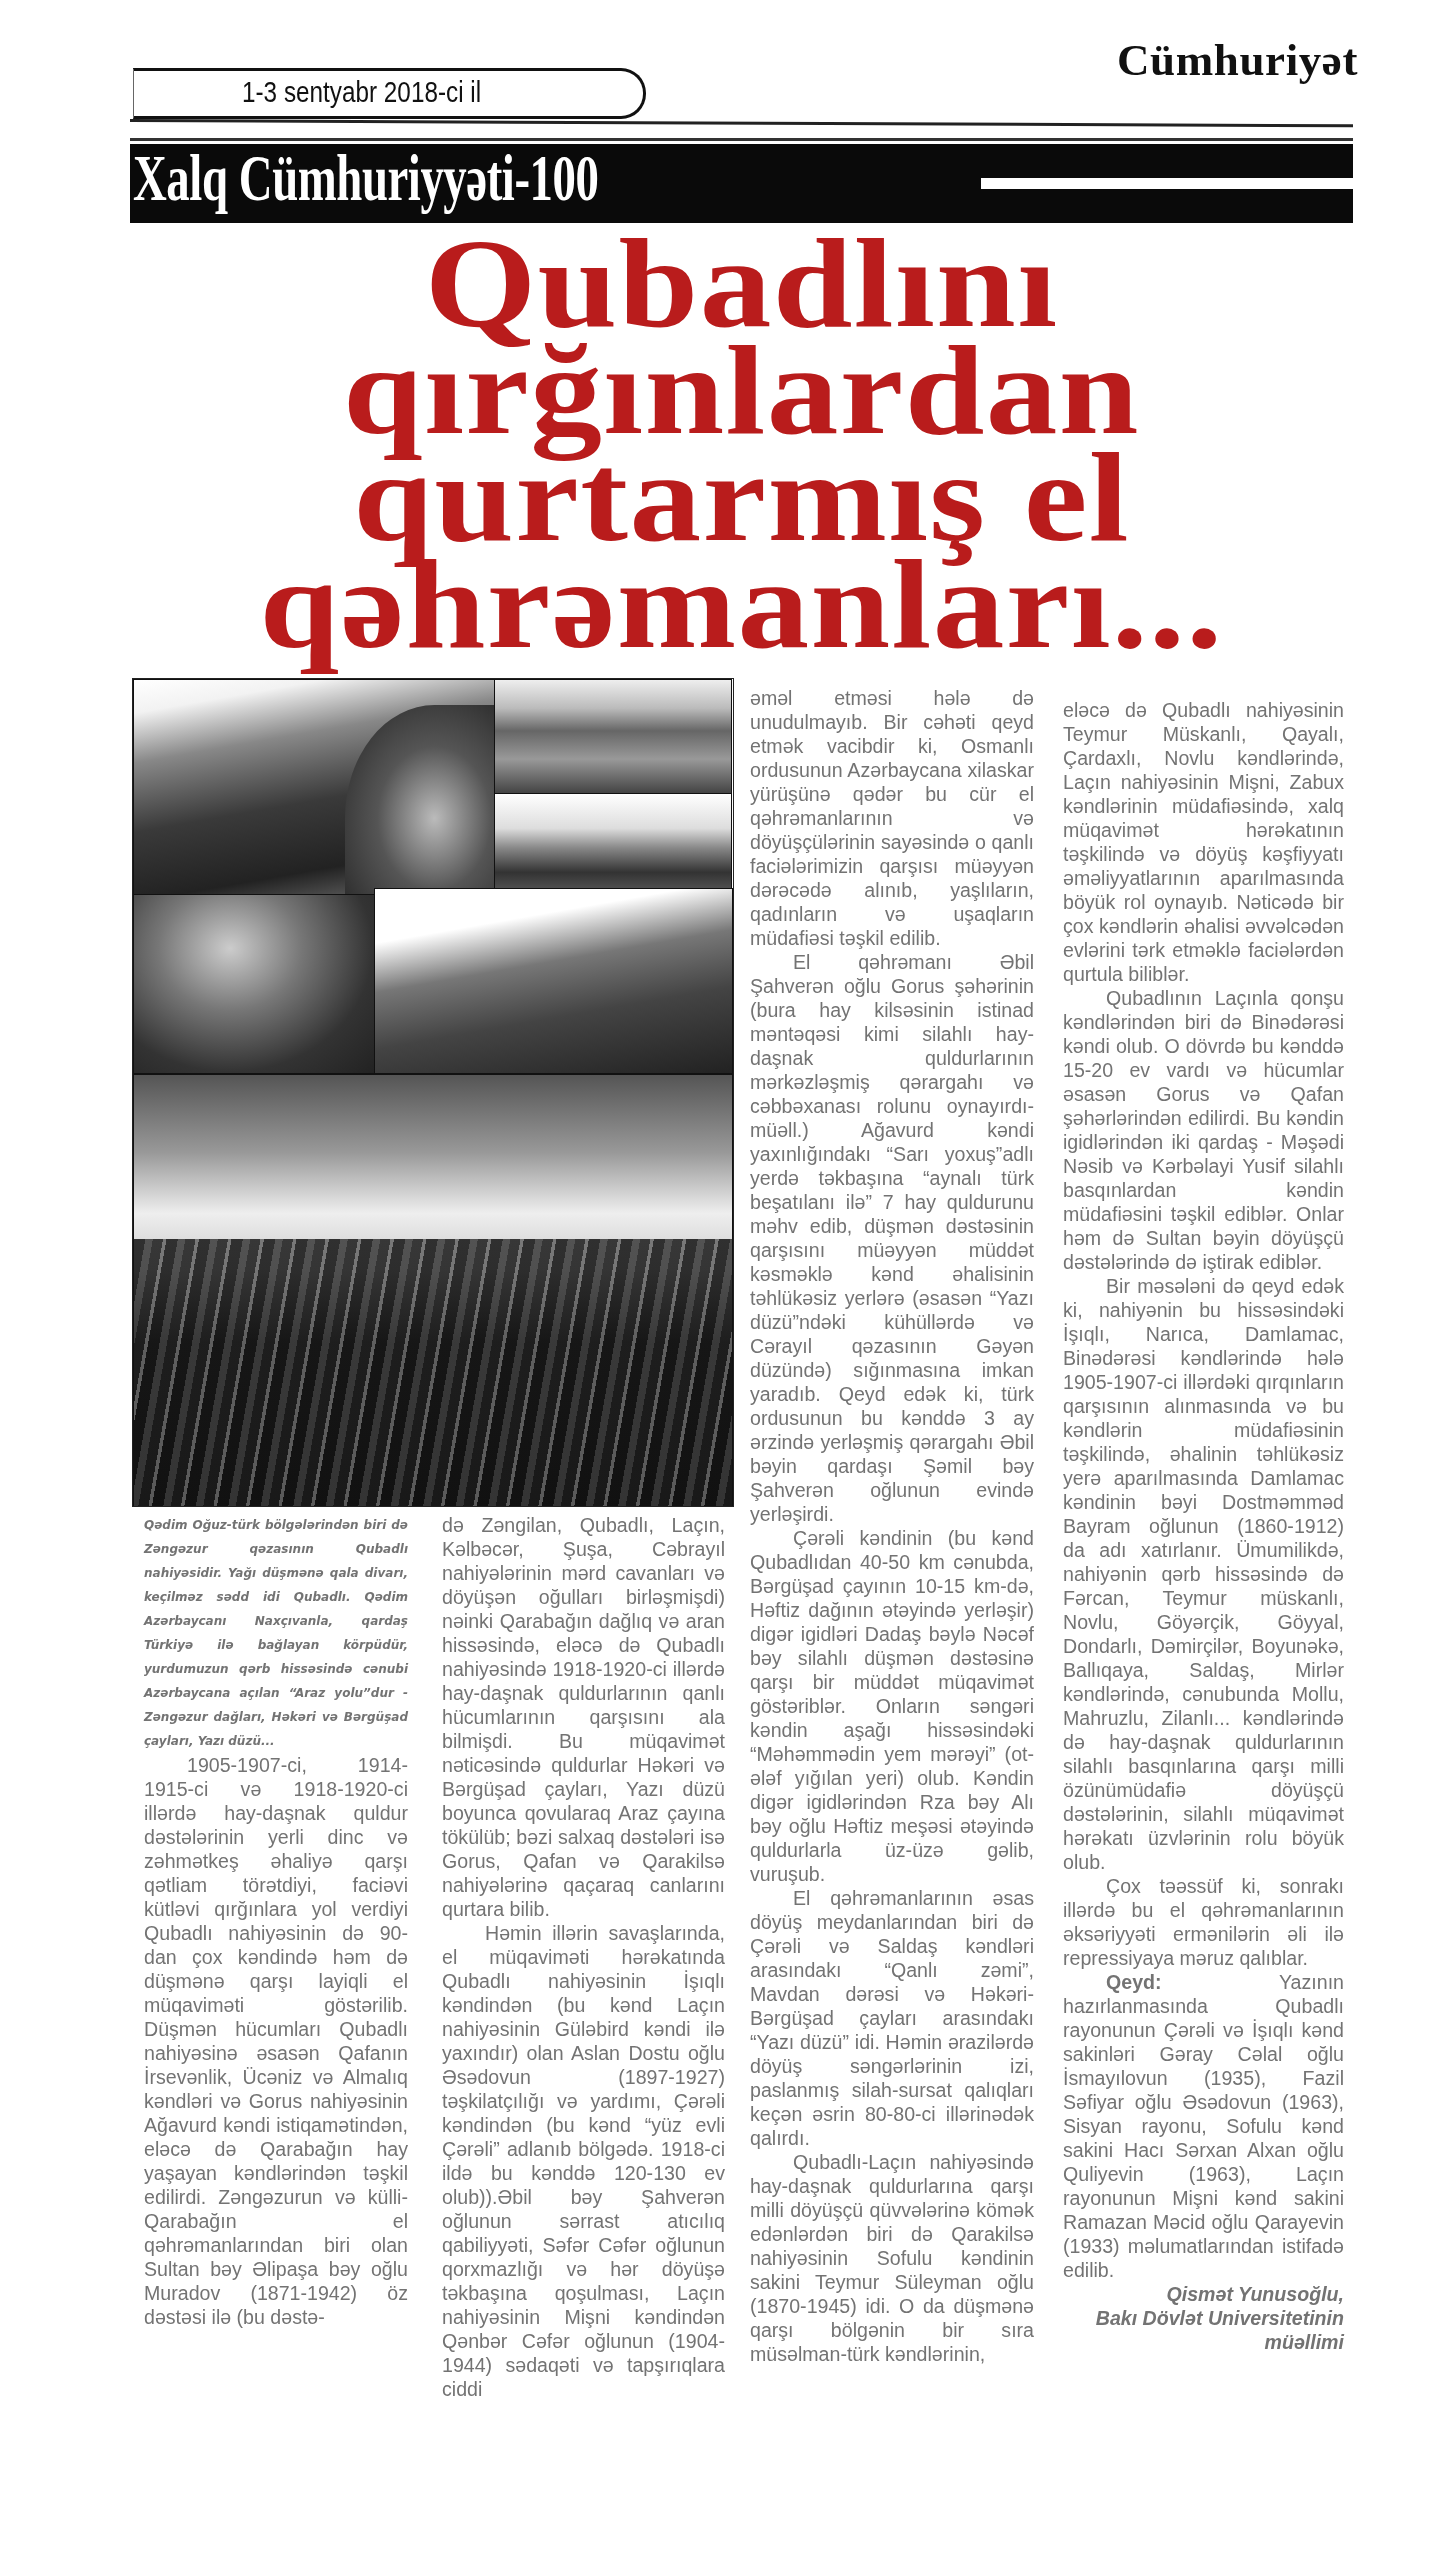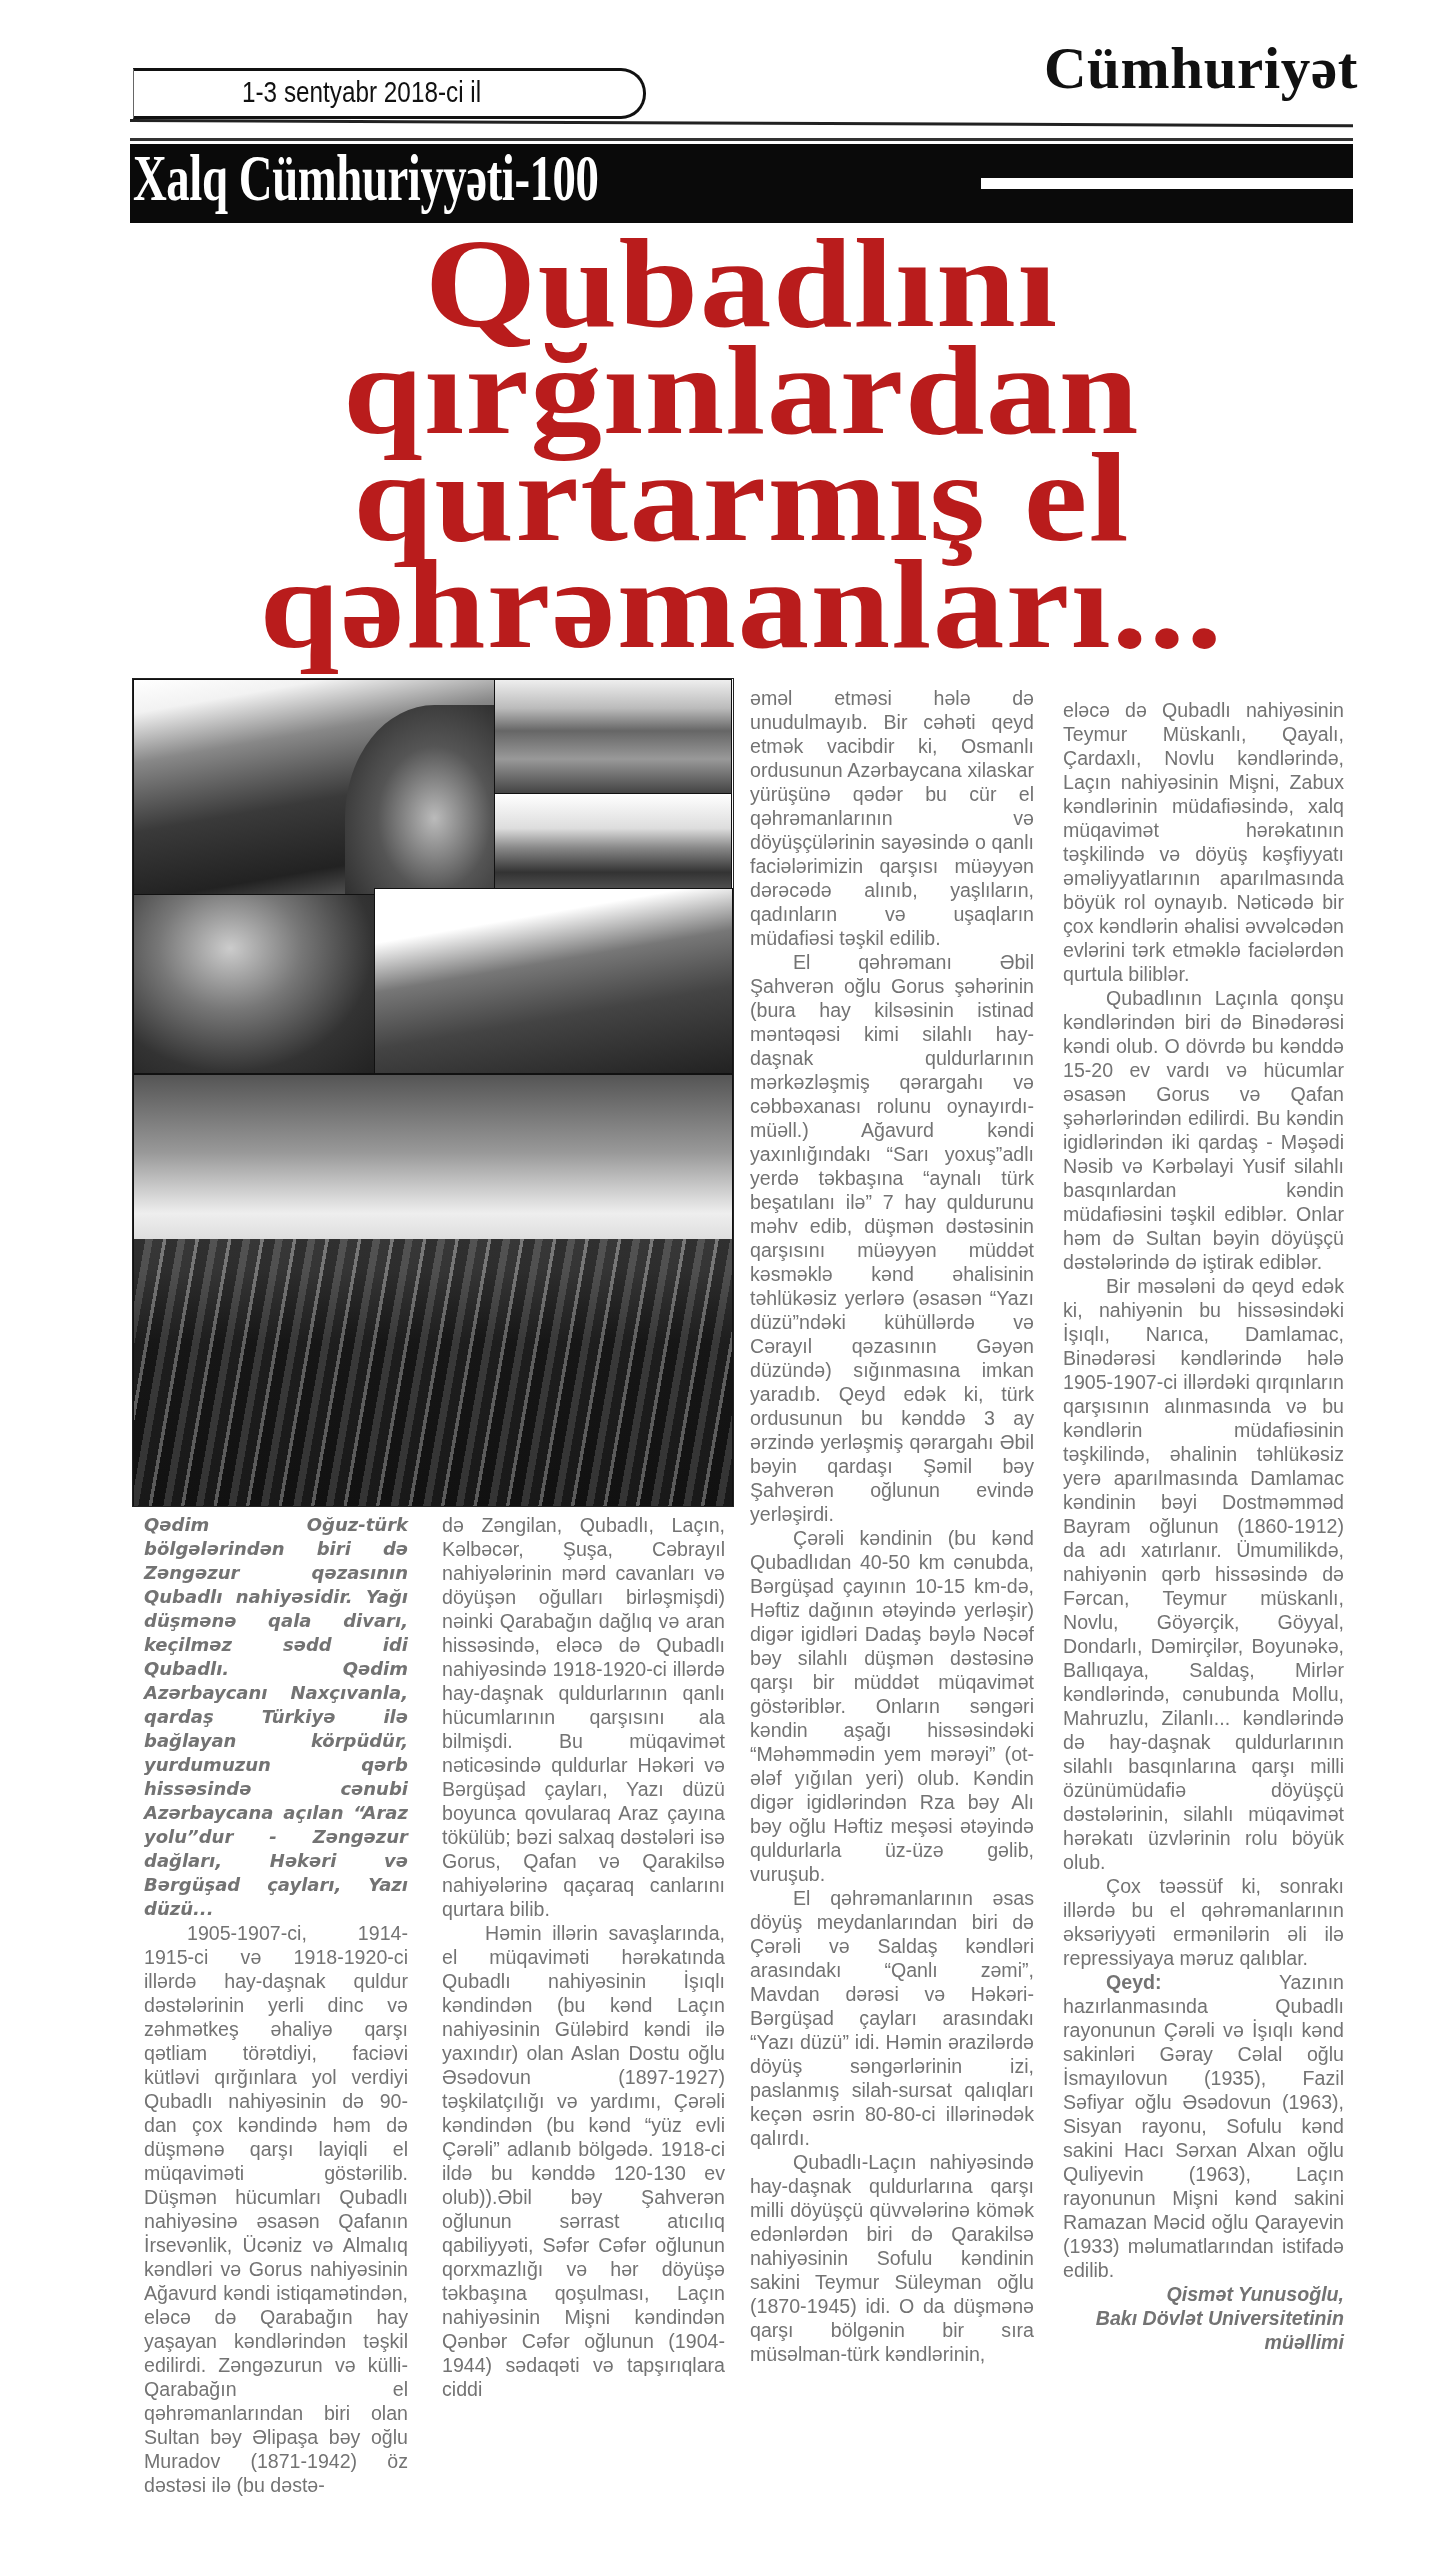--- a/index.html
+++ b/index.html
@@ -1,20 +1,20 @@
 <!DOCTYPE html>
 <html style="font-size:10px"><head>
 <meta charset="utf-8">
 <style>
   html,body{margin:0;padding:0;background:#ffffff;}
   body{width:1442px;height:2576px;position:relative;overflow:hidden;color:#111;
        font-family:"Liberation Sans",sans-serif;}
   .abs{position:absolute;}
   
-  .paper-name{right:84px;top:34px;font-family:"Liberation Serif",serif;font-size:59px;font-weight:bold;letter-spacing:0.6px;}
+  .paper-name{right:84px;top:34px;font-family:"Liberation Serif",serif;font-size:45px;font-weight:bold;letter-spacing:0.6px;}
   .date-box{left:133px;top:68px;width:509px;height:45px;border:3.1px solid #111;border-left:1.2px solid #666;
             border-radius:0 25px 25px 0;border-top-width:3.7px;}
   .date-text{left:242px;top:76px;font-family:"Liberation Sans",sans-serif;font-size:28.6px;transform:scaleX(0.85);transform-origin:left top;}
   .rule1{left:130px;top:119px;width:1223px;height:3.1px;background:#222;transform:rotate(0.25deg);transform-origin:left;}
   .rule2{left:130px;top:138px;width:1223px;height:2.5px;background:#333;}
   .banner{left:130px;top:144px;width:1223px;height:79px;background:#0a0a0a;}
   .banner-stripe{left:981px;top:178px;width:372px;height:11.2px;background:#fff;}
   .banner-title{left:133px;top:146px;font-family:"Liberation Serif",serif;font-weight:bold;font-size:65px;color:#fff;
                 transform:scaleX(0.72);transform-origin:left top;letter-spacing:-0.6px;line-height:1;}
   
@@ -30,21 +30,21 @@
   .ph3{left:361px;top:114px;width:236px;height:98px;background:linear-gradient(180deg,#fff 0%,#ddd 35%,#888 55%,#333 80%,#555 100%);}
   .ph4{left:0;top:215px;width:240px;height:178px;background:radial-gradient(ellipse at 40% 30%,#ccc 0%,#777 35%,#333 70%,#222 100%);}
   .ph5{left:241px;top:209px;width:357px;height:184px;background:linear-gradient(170deg,#fff 0%,#fff 22%,#777 42%,#444 65%,#222 100%);}
   .ph6{left:0;top:395px;width:598px;height:432px;background:linear-gradient(180deg,#555 0%,#999 18%,#eee 32%,#ccc 45%,#333 62%,#111 100%);}
   .ph6 .troops{position:absolute;left:0;right:0;bottom:0;height:62%;
        background:repeating-linear-gradient(100deg,#111 0 11.2px,#3a3a3a 11.2px 18.6px,#1a1a1a 18.6px 28.6px,#666 28.6px 32px);opacity:.85;}
   
   .col{font-size:19.6px;line-height:24px;text-align:justify;hyphens:manual;color:#737373;}
   .col p{margin:0;text-indent:0;}
   .col p.ind{text-indent:43px;}
-  .caption{font-family:"DejaVu Sans",sans-serif;font-style:italic;font-weight:bold;font-size:18px;line-height:24px;text-align:justify;}
+  .caption{font-family:"DejaVu Sans",sans-serif;font-style:italic;font-weight:bold;font-size:12px;line-height:24px;text-align:justify;}
   .byline{text-align:right;font-style:italic;font-weight:bold;}
   .qeyd-label{font-weight:bold;}
 </style>
 </head>
 <body>
 
 <div class="abs paper-name">Cümhuriyət</div>
 <div class="abs date-box"></div>
 <div class="abs date-text">1-3 sentyabr 2018-ci il</div>
 <div class="abs rule1"></div>

